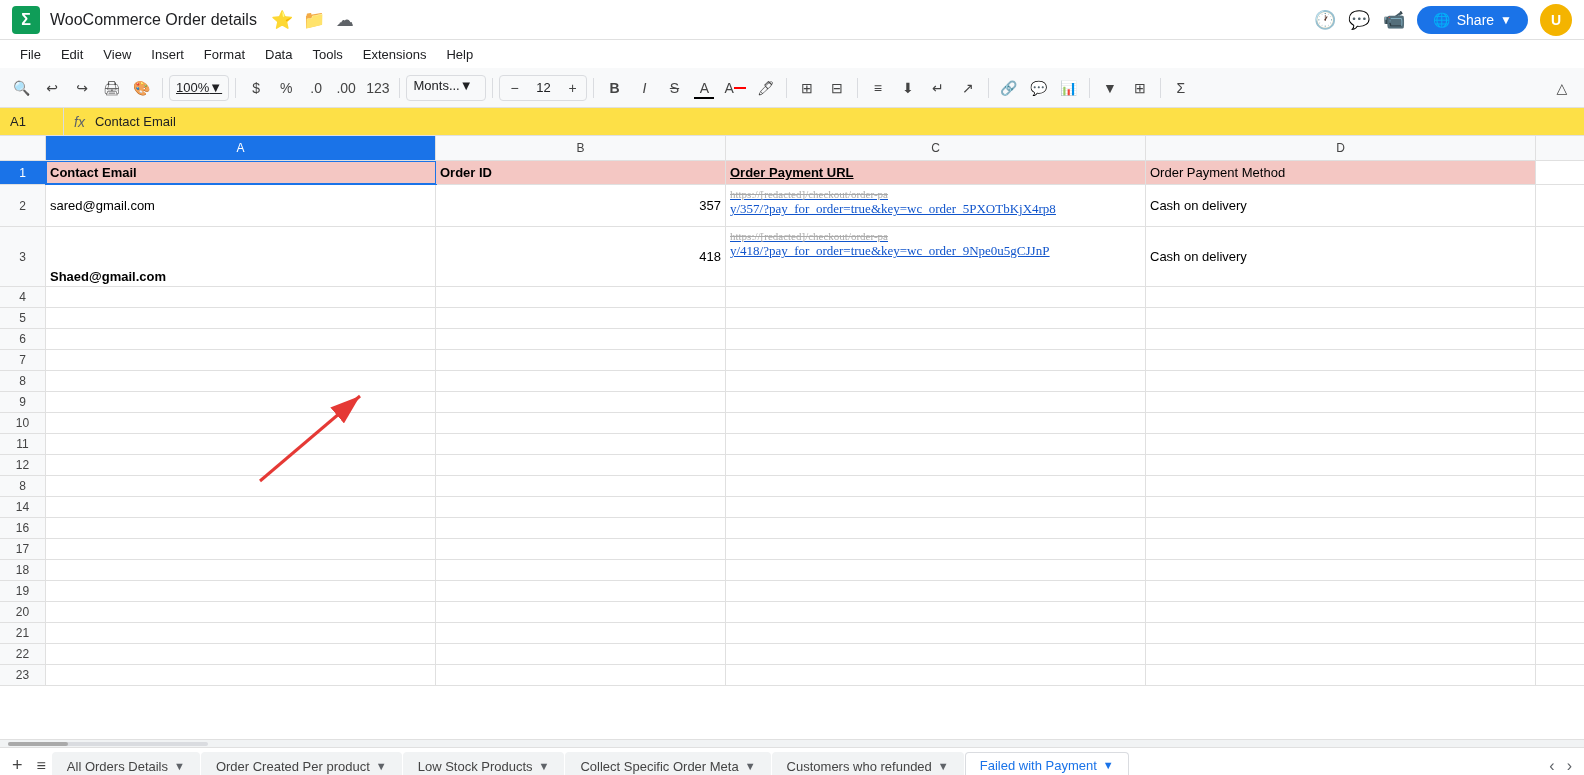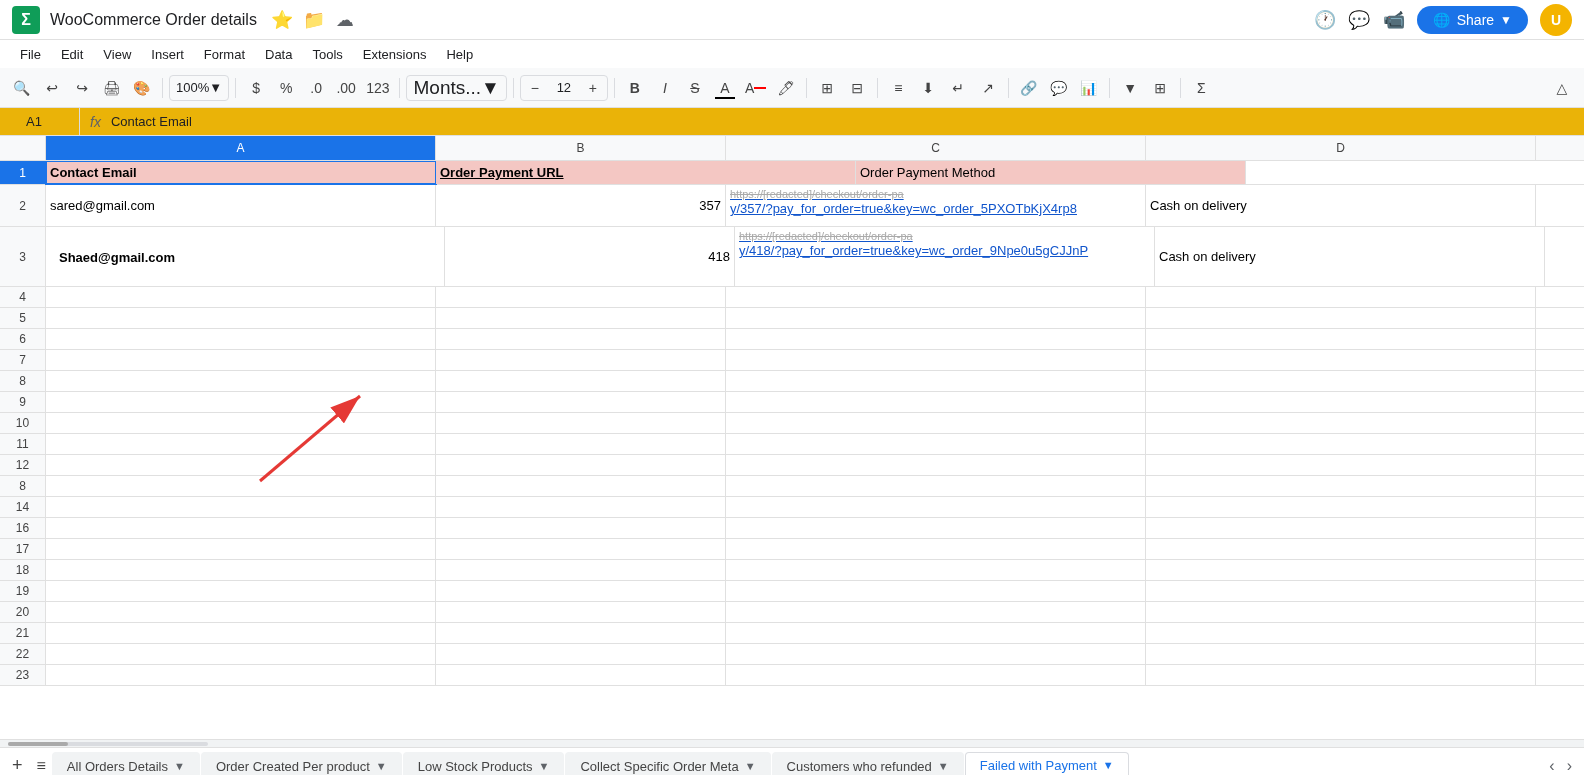--- a/index.html
+++ b/index.html
@@ -37,34 +37,34 @@
     .toolbar {
       display: flex; align-items: center; height: 40px; padding: 0 8px;
       background: #f8f9fa; border-bottom: 1px solid #e0e0e0; gap: 2px; flex-wrap: nowrap;
     }
     .tb-btn {
       display: flex; align-items: center; justify-content: center;
       height: 28px; min-width: 28px; padding: 0 4px; border-radius: 4px;
       cursor: pointer; color: #444; font-size: 14px; border: none; background: transparent;
     }
     .tb-separator { width: 1px; height: 20px; background: #dadce0; margin: 0 4px; }
-    .tb-zoom { display: flex; align-items: center; font-size: 13px; color: #202124; border: 1px solid #dadce0; border-radius: 4px; padding: 2px 6px; cursor: pointer; height: 26px; }
-    .tb-font { display: flex; align-items: center; font-size: 19px; color: #202124; border: 1px solid #dadce0; border-radius: 4px; padding: 2px 6px; cursor: pointer; height: 26px; min-width: 80px; }
+    .tb-zoom { display: flex; align-items: center; font-size: 13px; color: #202124; border: 1px solid #dadce0; border-radius: 4px; padding: 2px 6px; cursor: pointer; height: 26px; text-decoration: underline; }
+    .tb-font { display: flex; font-size: 13px; color: #202124; border: 1px solid #dadce0; border-radius: 4px; padding: 2px 6px; cursor: pointer; height: 26px; min-width: 80px; }
     .tb-fontsize { display: flex; align-items: center; border: 1px solid #dadce0; border-radius: 4px; height: 26px; }
     .tb-fontsize-val { font-size: 13px; color: #202124; padding: 0 6px; min-width: 30px; text-align: center; }
     .tb-bold { font-weight: bold; }
     .tb-italic { font-style: italic; }
     .tb-strike { text-decoration: line-through; }
     .underline-btn { position: relative; }
     .underline-btn::after { content: ''; position: absolute; bottom: 3px; left: 4px; right: 4px; height: 2px; background: #000; }
 
     
     .formula-bar {
       display: flex; align-items: center; height: 28px; border-bottom: 1px solid #e0e0e0;
-      background: #eab308; padding: 0 20px; gap: 4px;
+      background: #fde047; padding: 0 4px; gap: 4px;
     }
     .cell-ref { font-size: 13px; color: #202124; min-width: 60px; padding: 0 6px; border-right: 1px solid #dadce0; height: 100%; display: flex; align-items: center; }
     .fx-icon { color: #5f6368; font-size: 14px; padding: 0 6px; }
     .formula-input { flex: 1; font-size: 13px; color: #202124; border: none; outline: none; background: transparent; }
 
     
     .sheet-container { display: flex; flex-direction: column; height: calc(775px - 40px - 28px - 40px - 28px - 36px); overflow: hidden; }
 
     
     .col-headers { display: flex; background: #f8f9fa; border-bottom: 1px solid #e0e0e0; flex-shrink: 0; }
@@ -92,21 +92,21 @@
       display: flex; align-items: center; overflow: hidden; flex-shrink: 0;
       position: relative;
     }
     .cell.header-cell { background: #f4c7c3; font-weight: bold; }
     .cell.active-cell { outline: 2px solid #1a73e8; outline-offset: -1px; }
     .cell-a { width: 390px; }
     .cell-b { width: 290px; justify-content: flex-end; }
     .cell-c { width: 420px; }
     .cell-d { width: 390px; }
 
-    .link-text { color: #1155cc; text-decoration: underline; font-size: 13px; word-break: break-all; line-height: 1.3; }
+    .link-text { color: #1155cc; text-decoration: underline; font-size: 13px; word-break: break-all; line-height: 1.3; font-family: Liberation Serif, serif; }
 
     
     .sheet-tabs {
       display: flex; align-items: center; height: 36px;
       background: #fff; border-top: 1px solid #e0e0e0;
       padding: 0 4px; gap: 0; overflow: hidden; flex-shrink: 0;
     }
     .tab-add { font-size: 18px; color: #444; cursor: pointer; padding: 0 8px; }
     .tab-menu { font-size: 16px; color: #444; cursor: pointer; padding: 0 6px; }
     .sheet-tab {
@@ -257,20 +257,23 @@
       <line x1="260" y1="320" x2="360" y2="235" stroke="#e53935" stroke-width="3" marker-end="url(#arrowhead)"></line>
     </svg>
 
     <div class="grid-body">
 
       <div class="grid-row" style="min-height:24px;">
         <div class="row-num active">1</div>
         <div class="cell cell-a header-cell active-cell">
             <span style="font-weight:bold;">Contact Email</span>
           </div>
+        <div class="cell cell-b header-cell">
+            <span style="font-weight:bold; text-align:left; width:100%; display:block;">Order ID</span>
+          </div>
         <div class="cell cell-c header-cell">
             <span style="font-weight:bold;text-decoration:underline;">Order Payment URL</span>
           </div>
         <div class="cell cell-d header-cell">
             <span style="font-weight:normal;">Order Payment Method</span>
           </div>
       </div>
 
       <div class="grid-row tall" style="min-height:42px;">
         <div class="row-num">2</div>
@@ -286,21 +289,21 @@
             <span style="color:#1155cc;text-decoration:underline;text-align:right;">y/357/?pay_for_order=true&amp;key=wc_order_5PXOTbKjX4rp8</span>
           </span>
         </div>
         <div class="cell cell-d">
             <span>Cash on delivery</span>
           </div>
       </div>
 
       <div class="grid-row taller" style="min-height:60px;">
         <div class="row-num">3</div>
-        <div class="cell cell-a" style="align-items:center; padding-top:4px;margin-left:9px;">
+        <div class="cell cell-a" style="align-items:flex-end; padding-top:4px;">
             <span style="font-weight:bold;">Shaed@gmail.com</span>
           </div>
         <div class="cell cell-b">
             <span>418</span>
           </div>
         <div class="cell cell-c" style="align-items:flex-start; padding-top:2px;">
           <span class="link-text">
             <span style="display:block;color:#aaa;text-decoration:line-through;font-size:11px;">https://[redacted]/checkout/order-pa</span>
             <span style="color:#1155cc;text-decoration:underline;">y/418/?pay_for_order=true&amp;key=wc_order_9Npe0u5gCJJnP</span>
           </span>

